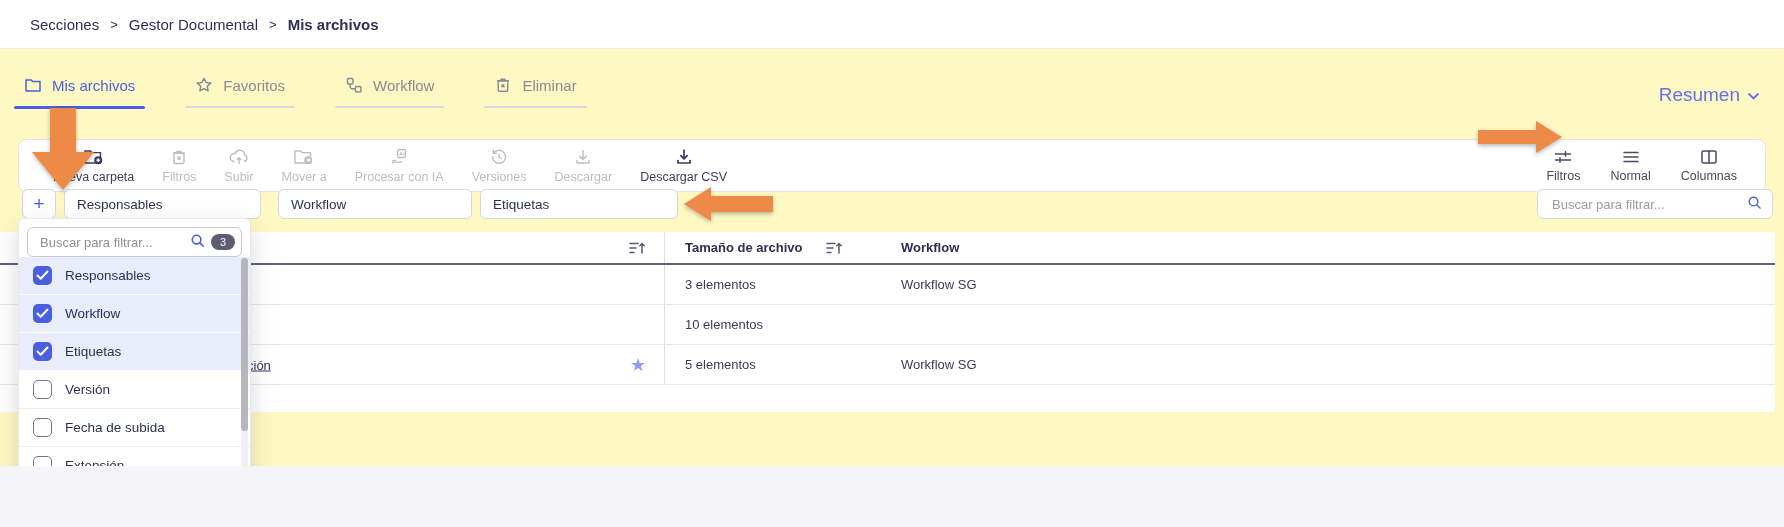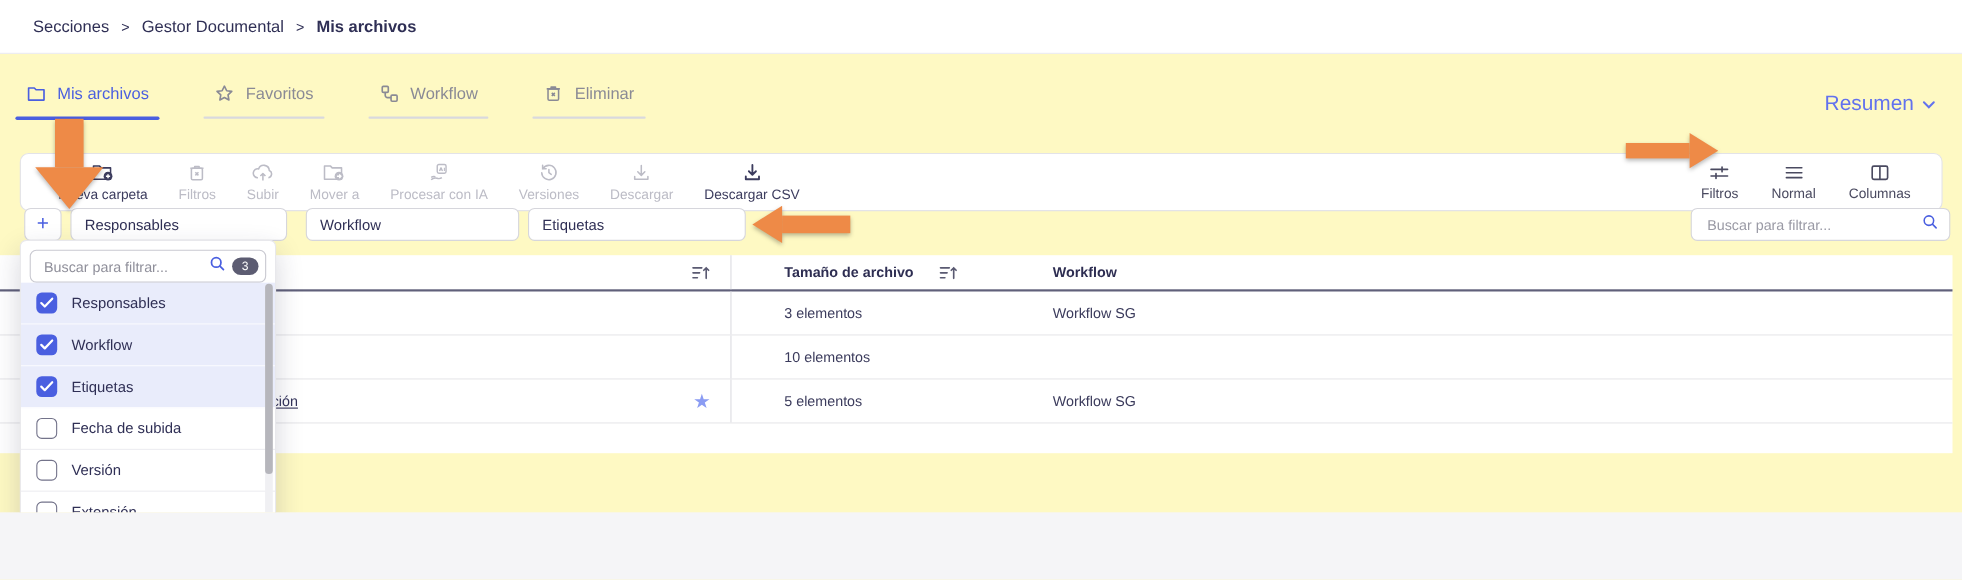--- a/index.html
+++ b/index.html
@@ -45,21 +45,21 @@
         font-size:13.5px;color:#2f2f55;padding:0 12px;box-sizing:border-box;font-family:"Liberation Sans",sans-serif;}
   .chip1{left:64px;width:197px;} .chip2{left:278px;width:194px;} .chip3{left:480px;width:198px;}
   .fsearch{position:absolute;top:0;right:11px;width:236px;height:30px;background:#fff;border:1px solid #d6d6dc;
            border-radius:6px;display:flex;align-items:center;box-sizing:border-box;padding:0 10px 0 12px;}
   .fsearch input{flex:1;border:none;outline:none;font-size:13px;color:#2f2f55;background:transparent;
                  font-family:"Liberation Sans",sans-serif;}
   .fsearch input::placeholder,.chip::placeholder{color:#9a9aa5;}
 
   
   .tablecard{position:absolute;top:232px;left:0;width:1775px;height:180px;background:#fff;}
-  .trow{display:grid;grid-template-columns:665px 218px 1fr;align-items:center;gap:28px;}
+  .trow{display:grid;grid-template-columns:665px 218px 1fr;align-items:center;}
   .thead{height:31px;border-bottom:2px solid #60607a;font-weight:700;font-size:13px;color:#2e2e52;}
   .tbodyrow{height:39px;border-bottom:1px solid #e7e7ea;font-size:13px;color:#3b3b5c;}
   .c-name{height:100%;position:relative;border-right:1px solid #dcdce2;box-sizing:border-box;}
   .c-size{padding-left:20px;display:flex;align-items:center;gap:22px;height:100%;}
   .c-wf{padding-left:18px;display:flex;align-items:center;gap:10px;height:100%;}
   .sorticon{cursor:pointer;display:flex;align-items:center;position:absolute;right:18px;top:50%;transform:translateY(-50%);}
   .sorticon.inline{position:static;transform:none;}
   .name-link{position:absolute;left:247px;top:50%;transform:translateY(-50%);color:#33335a;
              text-decoration:underline;font-size:13px;cursor:pointer;}
   .fav-star{position:absolute;left:630px;top:50%;transform:translateY(-50%);color:#8b9cf3;font-size:18px;cursor:pointer;line-height:1;}
@@ -390,25 +390,25 @@
       <div class="dd-item checked">
         <span class="cbox on">
           <svg width="13" height="11" viewBox="0 0 13 11" fill="none" stroke="#fff" stroke-width="2" stroke-linecap="round" stroke-linejoin="round">
               <path d="M1.5 5.5l3.2 3.2L11.5 1.5"></path>
             </svg>
         </span>
         <span>Etiquetas</span>
       </div>
       <div class="dd-item">
         <span class="cbox offbx"></span>
-        <span>Fecha de subida</span>
+        <span>Versión</span>
       </div>
       <div class="dd-item">
         <span class="cbox offbx"></span>
-        <span>Versión</span>
+        <span>Fecha de subida</span>
       </div>
       <div class="dd-item">
         <span class="cbox offbx"></span>
         <span>Extensión</span>
       </div>
     </div>
     <div class="dd-track"></div>
     <div class="dd-thumb"></div>
     <div class="dd-footer">
       <span>3/9 Columnas</span>

